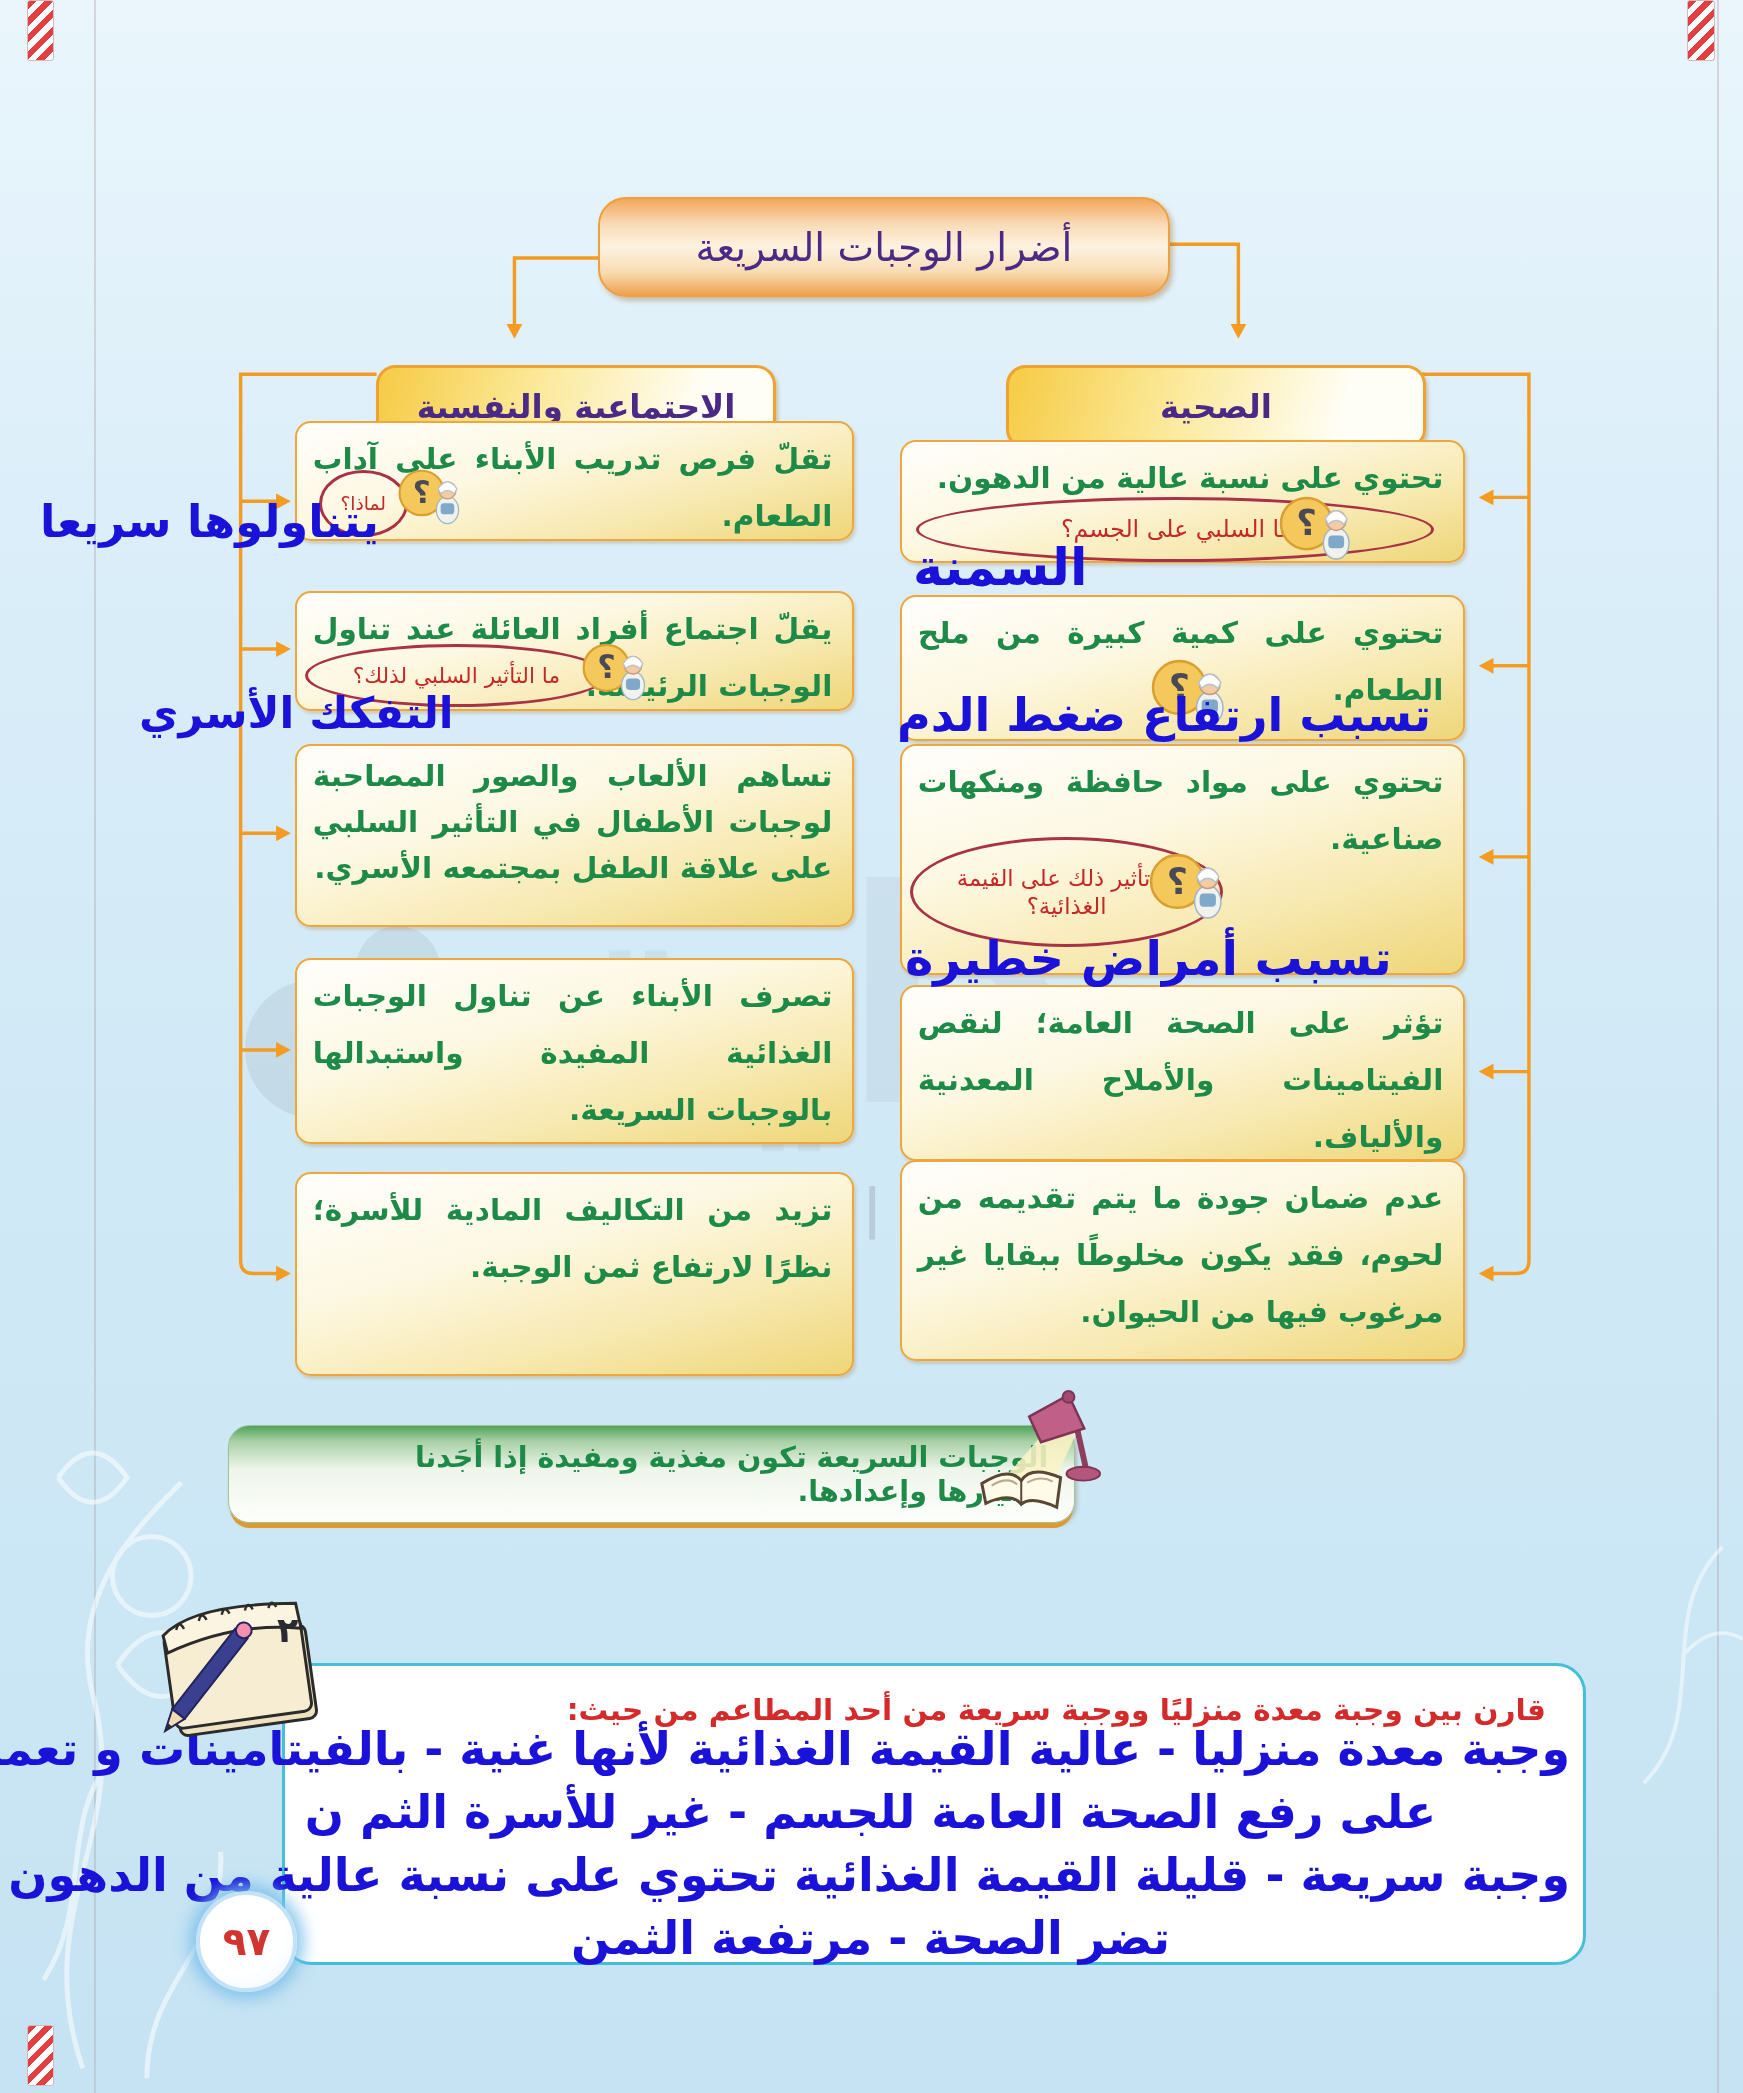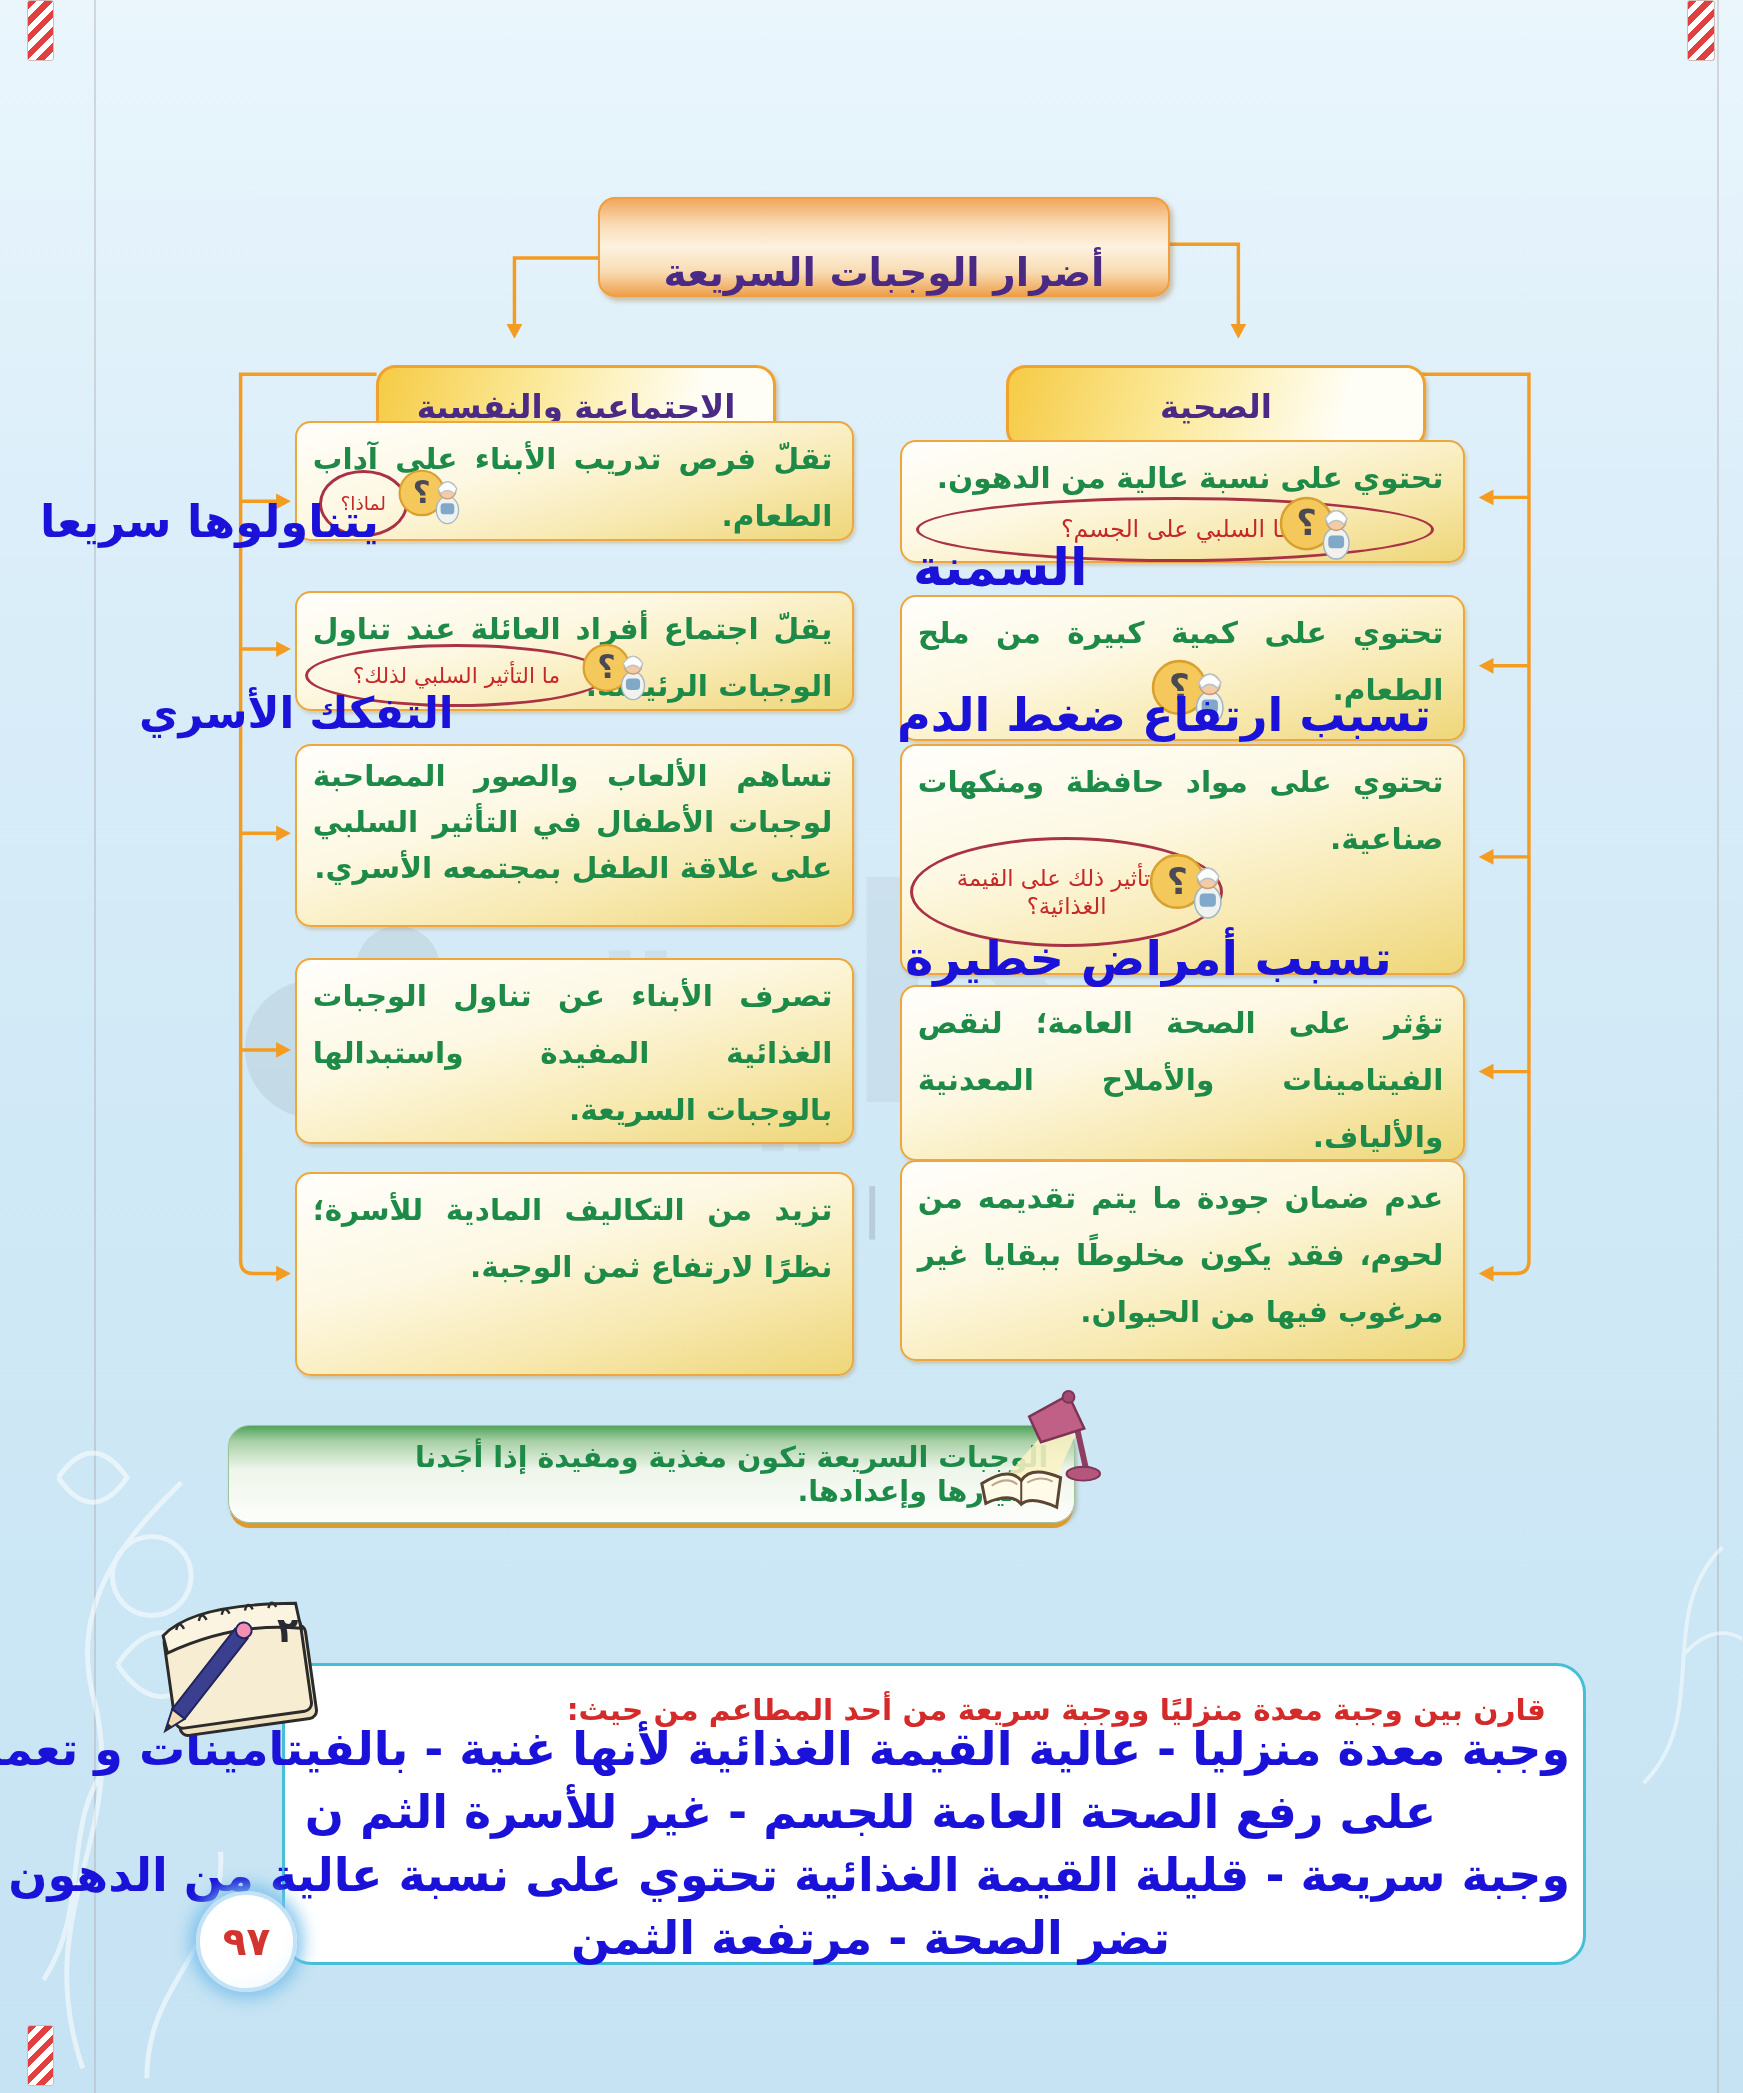--- a/index.html
+++ b/index.html
@@ -12,25 +12,25 @@
   
   .stripe{position:absolute;width:25.6px;height:59px;
     background:repeating-linear-gradient(135deg,#e24040 0 5.9px,#ffffff 5.9px 11.8px);
     border:1px solid #d8b9b9;border-radius:3px;}
   .edgeline{position:absolute;top:0;bottom:0;width:2px;background:rgba(170,158,158,.35);}
   .gray-circle{position:absolute;border-radius:50%;background:rgba(147,160,172,.20);}
   .wm-word{position:absolute;color:rgba(145,158,170,.13);font-weight:bold;pointer-events:none;}
   .wm-line{position:absolute;color:rgba(150,162,175,.40);font-weight:bold;letter-spacing:4.9px;text-align:center;pointer-events:none;}
   
   .title-box{
-    position:absolute;border:2px solid #ef9f3d;border-radius:17px;
+    position:absolute;border:2px solid #ef9f3d;border-radius:28px;
     background:linear-gradient(180deg,#f2a75c 0%,#f9ddba 28%,#fdf2e0 50%,#f8dcb2 76%,#eea14f 100%);
     box-shadow:3px 3.9px 4.9px rgba(150,95,30,.35);
-    display:flex;align-items:flex-end;justify-content:center;
-    color:#4b2a86;font-weight:bold;}
+    display:flex;align-items:center;justify-content:center;
+    color:#4b2a86;font-weight:normal;}
   .header-box{
     position:absolute;border:3px solid #f0a231;border-radius:19.7px;
     background:linear-gradient(105deg,#f6cb45 0%,#fbe896 38%,#fffef6 80%);
     box-shadow:2px 3px 3.9px rgba(160,105,30,.35);
     display:flex;align-items:center;justify-content:center;
     color:#4b2a86;font-weight:bold;margin-top:28px;}
   
   .ybox{
     position:absolute;border:2px solid #efa63c;border-radius:15.8px;
     background:linear-gradient(165deg,#fffefb 0%,#fdf8e3 38%,#f8eab4 68%,#eed678 100%);

